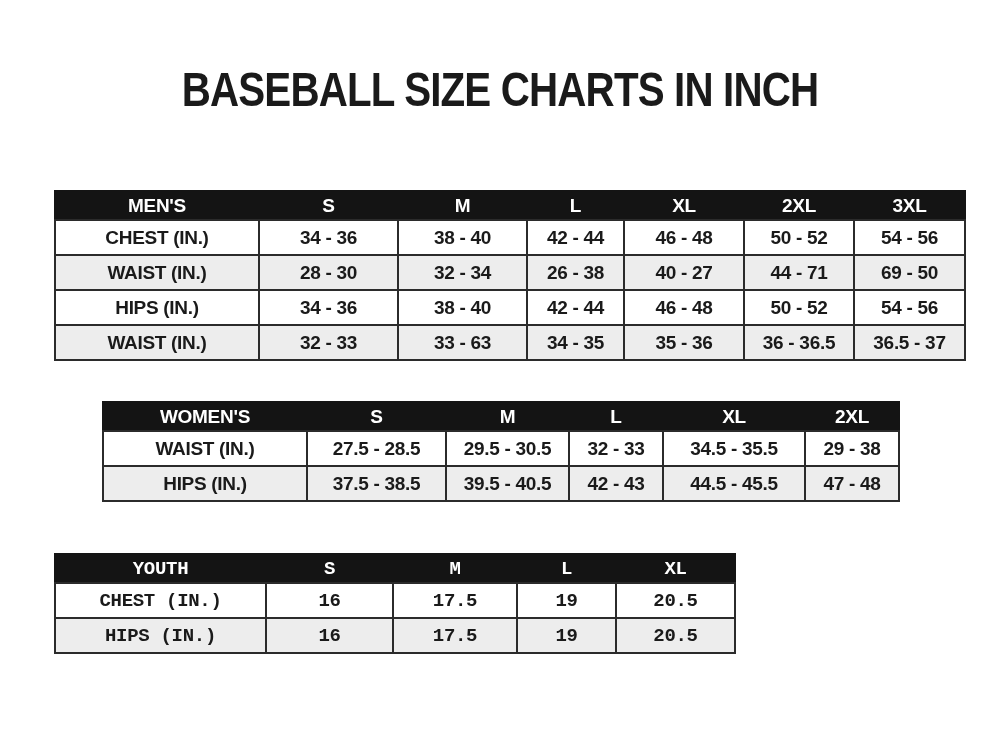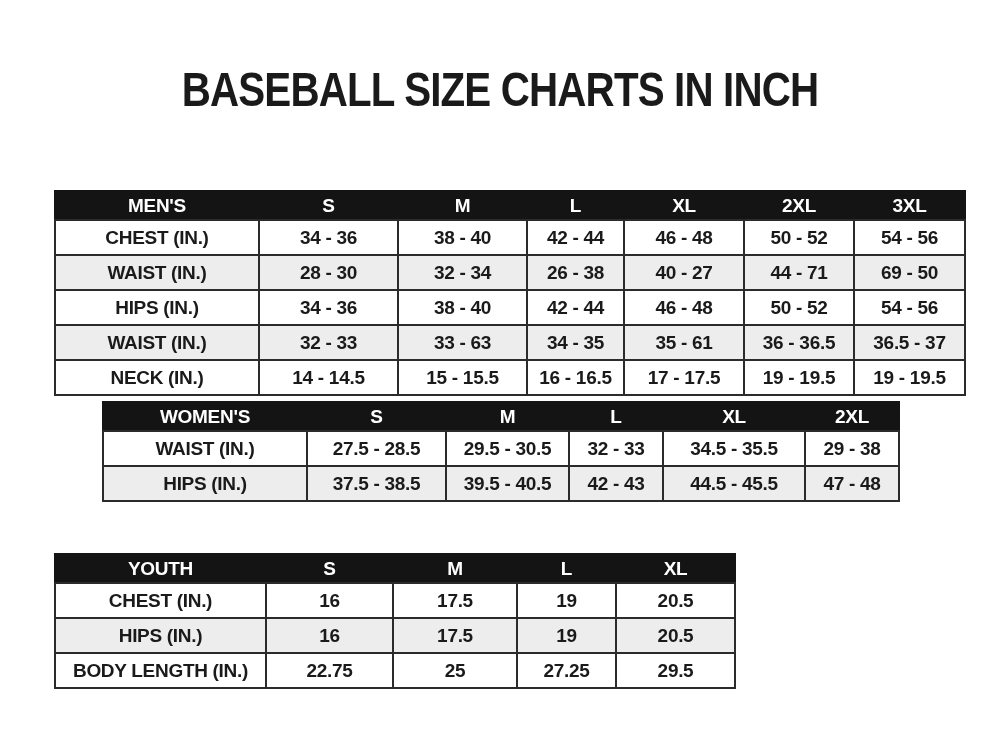--- a/index.html
+++ b/index.html
@@ -122,32 +122,23 @@
             <td>42 - 44</td>
             <td>46 - 48</td>
             <td>50 - 52</td>
             <td>54 - 56</td>
           </tr>
           <tr>
             <th>WAIST (IN.)</th>
             <td>32 - 33</td>
             <td>33 - 63</td>
             <td>34 - 35</td>
-            <td>35 - 61</td>
+            <td>35 - 36</td>
             <td>36 - 36.5</td>
             <td>36.5 - 37</td>
-          </tr>
-          <tr>
-            <th>NECK (IN.)</th>
-            <td>14 - 14.5</td>
-            <td>15 - 15.5</td>
-            <td>16 - 16.5</td>
-            <td>17 - 17.5</td>
-            <td>19 - 19.5</td>
-            <td>19 - 19.5</td>
           </tr>
         </tbody>
       </table>
     </div>
 
   <div class="table-wrap t-womens">
       <table class="size-table" style="width: 796px;">
         <colgroup>
           <col style="width: 204px;">
           <col style="width: 139px;">
@@ -181,21 +172,21 @@
             <td>39.5 - 40.5</td>
             <td>42 - 43</td>
             <td>44.5 - 45.5</td>
             <td>47 - 48</td>
           </tr>
         </tbody>
       </table>
     </div>
 
   <div class="table-wrap t-youth">
-      <table class="size-table" style="width: 680px;">
+      <table class="size-table" style="width: 680px; font-family: Liberation Mono, monospace;">
         <colgroup>
           <col style="width: 211px;">
           <col style="width: 127px;">
           <col style="width: 124px;">
           <col style="width: 99px;">
           <col style="width: 119px;">
         </colgroup>
         <thead>
           <tr>
             <th>YOUTH</th>
@@ -213,23 +204,16 @@
             <td>19</td>
             <td>20.5</td>
           </tr>
           <tr>
             <th>HIPS (IN.)</th>
             <td>16</td>
             <td>17.5</td>
             <td>19</td>
             <td>20.5</td>
           </tr>
-          <tr>
-            <th>BODY LENGTH (IN.)</th>
-            <td>22.75</td>
-            <td>25</td>
-            <td>27.25</td>
-            <td>29.5</td>
-          </tr>
         </tbody>
       </table>
     </div>
 </div>
 
 </body></html>

